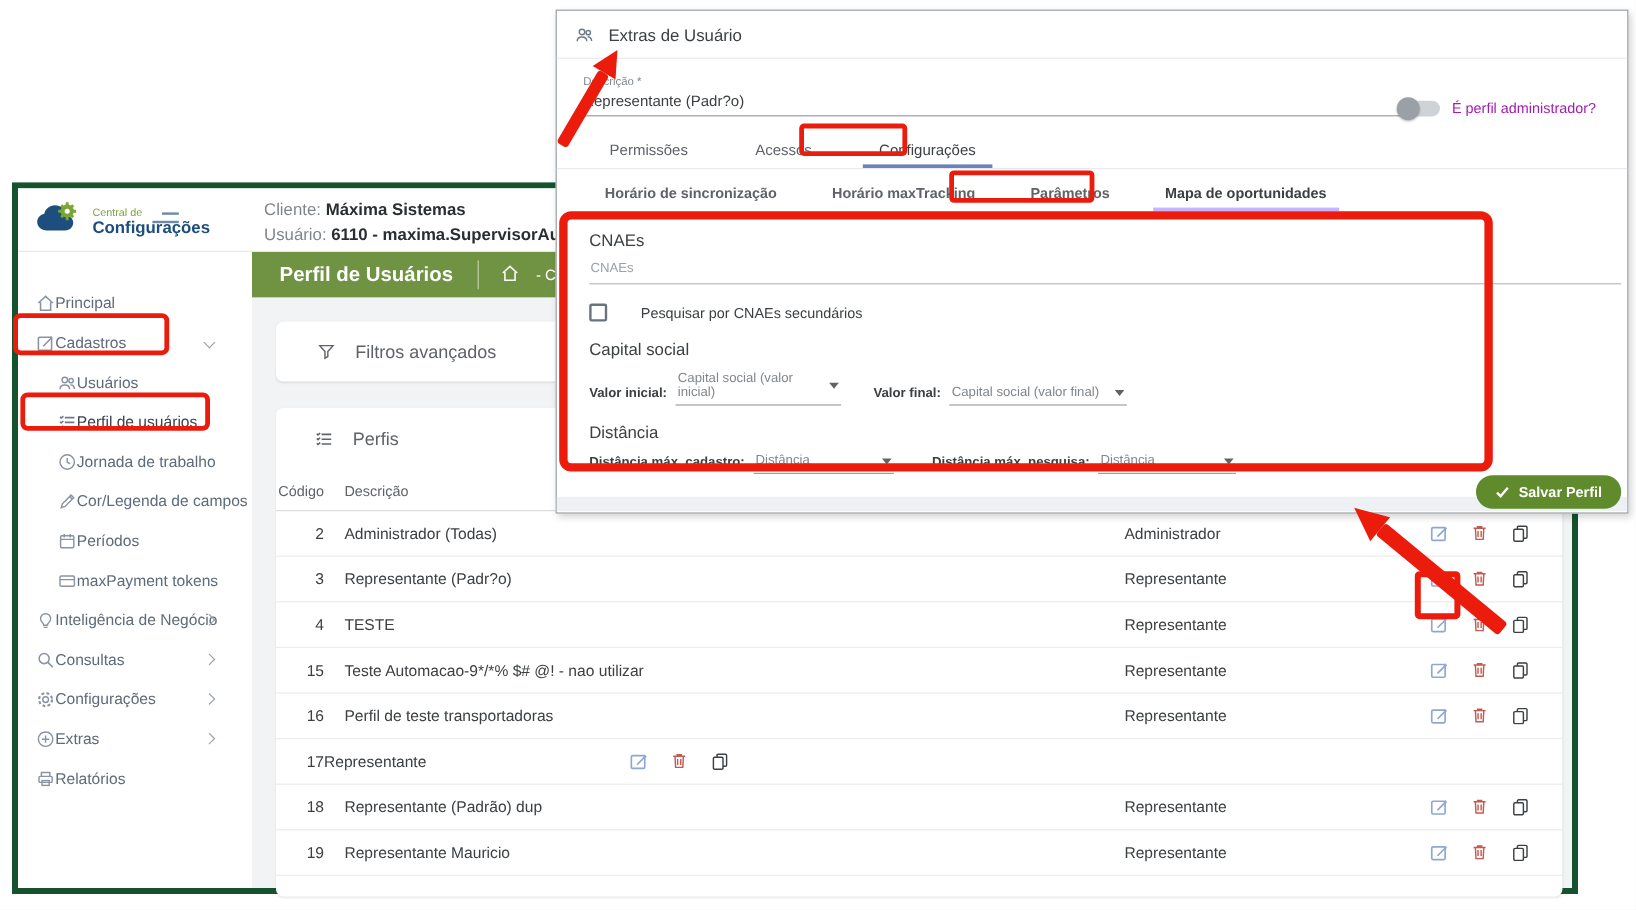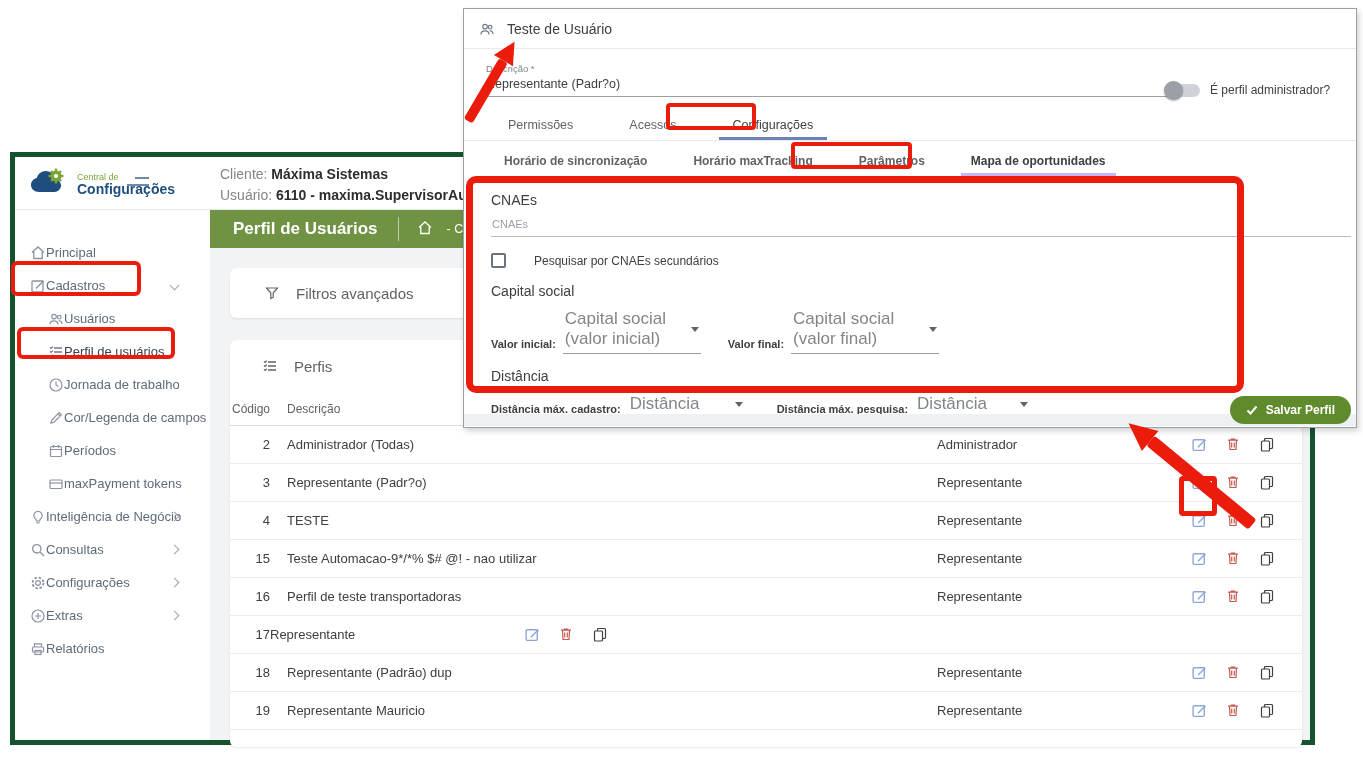--- a/index.html
+++ b/index.html
@@ -65,21 +65,21 @@
   
   .dialog { position:absolute; left:463px; top:8px; width:894px; height:420px; background:#fff;
             border:1px solid #9aa0a6; box-shadow:2px 3px 6px rgba(0,0,0,.18); z-index:20; }
   .d-head { height:40px; display:flex; align-items:center; gap:12px; padding-left:15px;
             border-bottom:1px solid #e8eaed; font-size:14px; color:#3c4043; }
   .d-desc { position:relative; margin:14px 0 0 22px; width:688px; }
   .d-desc .lab { font-size:9.5px; color:#80868b; }
   .d-desc .val { font-size:12.5px; color:#3c4043; margin-top:3px; padding-bottom:5px;
                  border-bottom:1px solid #9aa0a6; }
   .admin-toggle { position:absolute; left:702px; top:74px; display:flex; align-items:center; gap:10px;
-                  font-size:12px; color:#404040; }
+                  font-size:12px; color:#a21caf; }
   .tg-track { width:34px; height:13px; background:#cfd3d8; border-radius:7px; position:relative; cursor:pointer; }
   .tg-knob { position:absolute; left:-2px; top:-3px; width:19px; height:19px; border-radius:50%;
              background:#9aa0a6; box-shadow:0 1px 2px rgba(0,0,0,.3); }
   .d-tabs { display:flex; padding-left:30px; gap:28px; margin-top:14px; border-bottom:1px solid #e8eaed; }
   .d-tab { padding:7px 14px 8px; font-size:12.5px; color:#5f6368; cursor:pointer; }
   .d-tab.on { color:#3c4043; border-bottom:3px solid #6b83b8; padding-bottom:5px; }
   .d-subtabs { display:flex; padding-left:30px; gap:26px; margin-top:6px; }
   .d-stab { padding:7px 10px 8px; font-size:12px; color:#5f6368; font-weight:bold; cursor:pointer; }
   .d-stab.on { color:#3c4043; border-bottom:3px solid #c4b5fd; padding-bottom:5px; }
   .d-body { padding:0 27px; }
@@ -88,21 +88,21 @@
   .cnaes-input { margin-top:10px; width:860px; border:none; border-bottom:1px solid #b6bcc2;
                  font-size:11px; color:#9aa0a6; padding:0 0 6px 1px; outline:none; background:transparent;
                  font-family:"Liberation Sans", sans-serif; }
   .cnaes-input::placeholder { color:#9aa0a6; }
   .chk-row { margin-top:16px; display:flex; align-items:center; gap:28px; font-size:12px; color:#3c4043; }
   .chk { width:15px; height:15px; border:2px solid #6a737d; border-radius:2px; cursor:pointer; }
   .cap-h { margin-top:15px; }
   .f-row { margin-top:10px; display:flex; align-items:flex-end; }
   .f-lab { font-size:11px; font-weight:bold; color:#3c4043; padding-bottom:4px; }
   .f-val { display:flex; align-items:center; justify-content:space-between; margin-left:7px;
-           border-bottom:1px solid #9aa0a6; padding:0 2px 4px 2px; font-size:17px; color:#80868b; cursor:pointer; }
+           border-bottom:1px solid #9aa0a6; padding:0 2px 4px 2px; font-size:11px; color:#80868b; cursor:pointer; }
   .caret { width:0; height:0; border-left:4px solid transparent; border-right:4px solid transparent;
            border-top:5px solid #5f6368; margin-left:10px; }
   .dist-h { margin-top:14px; }
   .d-strip { position:absolute; left:0; right:0; bottom:1px; height:12px; background:#eef1f4; }
   .save-btn { position:absolute; right:5px; bottom:3px; height:28px; background:#5f8b2d; color:#fff;
               border:none; border-radius:15px; font-size:12px; font-weight:bold; padding:0 16px;
               display:flex; align-items:center; gap:8px; cursor:pointer; font-family:"Liberation Sans", sans-serif; }
 
   
   .ann { position:absolute; border:4px solid #ec1c0d; border-radius:6px; z-index:30; pointer-events:none; }
@@ -491,21 +491,21 @@
     </div>
   </div>
 
   <div class="dialog">
     <div class="d-head">
       <svg class="icon16" viewBox="0 0 16 16" fill="none" stroke="#6f7a8a" stroke-width="1.2">
           <circle cx="6" cy="5.6" r="2.3"></circle>
           <circle cx="11.2" cy="6.2" r="1.8"></circle>
           <path d="M2 13.4c0-2.3 1.8-3.6 4-3.6s4 1.3 4 3.6M10.7 9.7c1.9.2 3.3 1.4 3.3 3.4"></path>
         </svg>
-      <span>Teste de Usuário</span>
+      <span>Extras de Usuário</span>
     </div>
 
     <div class="d-desc">
       <div class="lab">Descrição *</div>
       <div class="val">Representante (Padr?o)</div>
     </div>
 
     <div class="admin-toggle">
       <span class="tg-track">
           <span class="tg-knob"></span>

